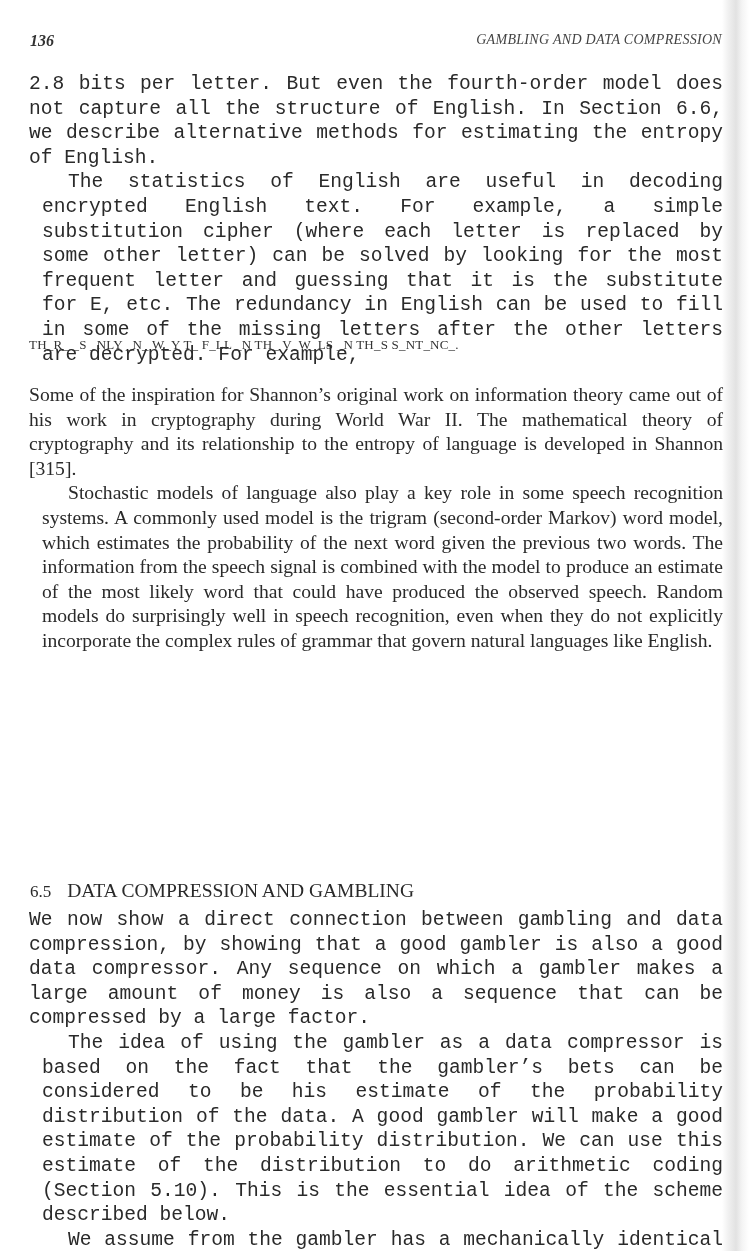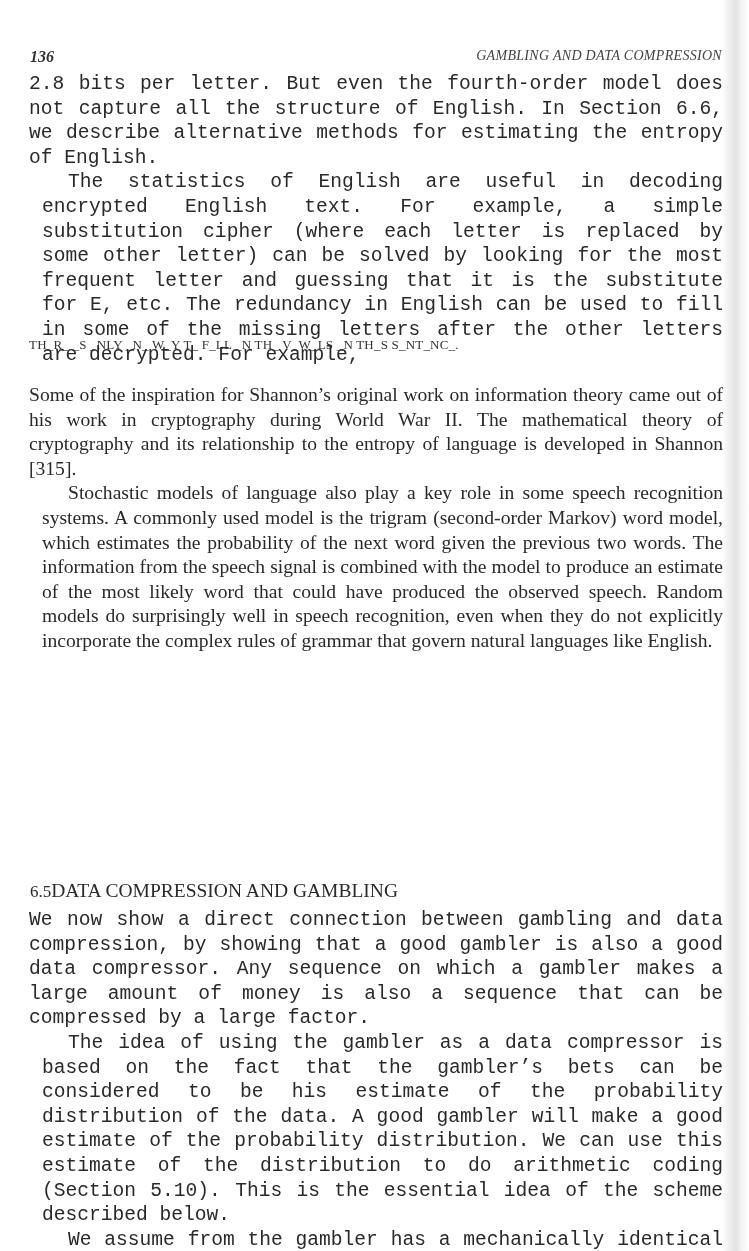--- a/index.html
+++ b/index.html
@@ -8,21 +8,21 @@
     background: #ffffff;
     font-family: "Liberation Serif", "DejaVu Serif", serif;
     color: #2a2a2a;
     position: relative;
   }
   .page {
     position: absolute; left: 0; top: 0; width: 749px; height: 1251px;
     background: linear-gradient(to right, #ffffff 0px, #ffffff 722px, #f1f1f1 728px, #e2e2e2 736px, #f4f4f4 742px, #ffffff 749px);
   }
   .running-head {
-    position: absolute; top: 48px; left: 30px; width: 692px; height: 22px;
+    position: absolute; top: 32px; left: 30px; width: 692px; height: 22px;
     font-size: 16px;
   }
   .page-number { position: absolute; left: 0; top: 0; font-style: italic; font-weight: bold; font-size: 16px; color: #333; }
   .chapter-title { position: absolute; right: 0; top: 0; font-style: italic; font-size: 14px; letter-spacing: 0.3px; color: #444; }
   .text {
     position: absolute; left: 29px; width: 694px;
     font-size: 19.6px; line-height: 24.6px;
     text-align: justify; text-align-last: left;
   }
   .text p { margin: 0; }
@@ -31,21 +31,21 @@
   .cipher {
     position: absolute; left: 29px; top: 337px; width: 694px;
     font-family: "Liberation Serif", serif; font-size: 13px; letter-spacing: 0.2px;
     white-space: pre; color: #333;
   }
   .block2 { top: 383px; }
   .section-heading {
     position: absolute; left: 30px; top: 880px;
     font-size: 19.5px; color: #2a2a2a; white-space: pre;
   }
-  .section-heading .num { font-size: 17px; }
+  .section-heading .num { font-size: 17px; margin-right: 16px; }
   .block3 { top: 908px; font-family: Liberation Mono, monospace; }
 </style>
 </head>
 <body>
 
 <div class="page">
 
   <div class="running-head">
     <span class="page-number">136</span>
     <span class="chapter-title">GAMBLING AND DATA COMPRESSION</span>

